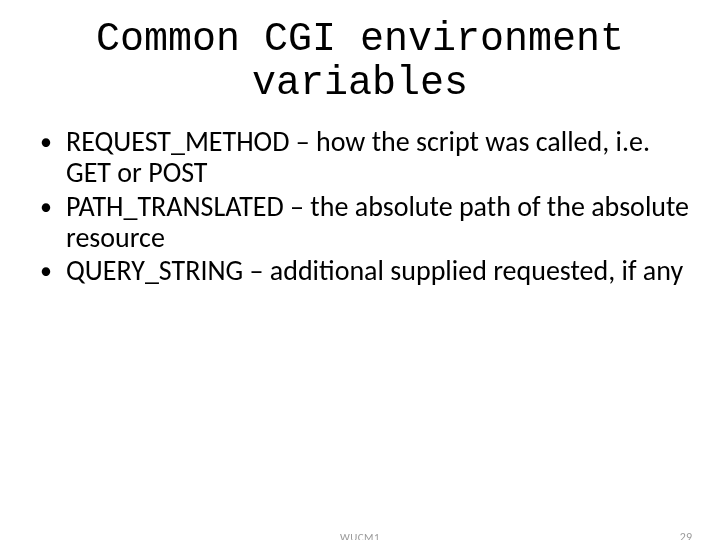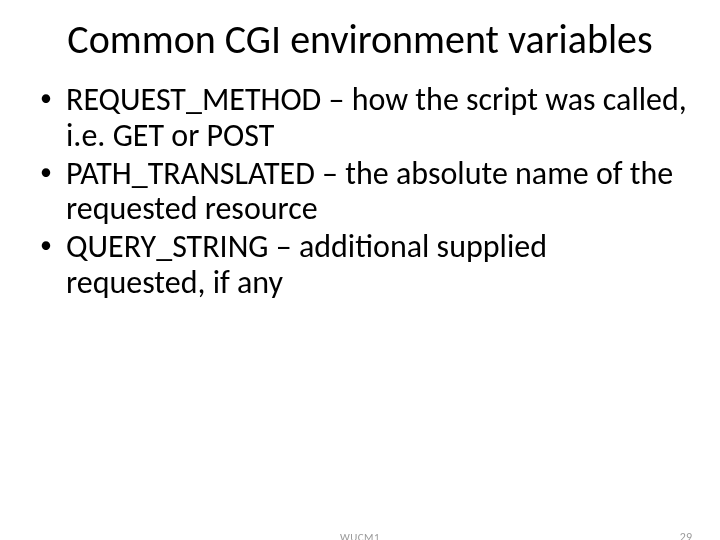--- a/index.html
+++ b/index.html
@@ -17,33 +17,34 @@
     width: 720px;
     height: 540px;
     box-sizing: border-box;
   }
   .title {
     text-align: center;
     font-size: 40px;
     line-height: 1.1;
     font-weight: 400;
     margin: 18px 40px 20px 40px;
+    font-family: Liberation Mono, monospace;
   }
   .body {
     margin: 0 30px 0 30px;
   }
   ul.bullets {
     list-style: none;
     padding: 0;
     margin: 0;
   }
   ul.bullets > li {
     position: relative;
     padding-left: 36px;
-    font-size: 32px;
+    font-size: 28px;
     line-height: 1.12;
     margin: 0 0 2px 0;
   }
   ul.bullets > li::before {
     content: "•";
     position: absolute;
     left: 10px;
     top: 0;
     font-size: 24px;
     line-height: 1.3;
@@ -69,21 +70,21 @@
 </head>
 <body>
 
 <div class="slide">
 
   <div class="title">Common CGI environment variables</div>
 
   <div class="body">
     <ul class="bullets">
       <li>REQUEST_METHOD – how the script was called, i.e. GET or POST</li>
-      <li>PATH_TRANSLATED – the absolute name of the requested resource</li>
+      <li>PATH_TRANSLATED – the absolute path of the absolute resource</li>
       <li>QUERY_STRING – additional supplied requested, if any</li>
     </ul>
   </div>
 
   <div class="footer-center">WUCM1</div>
   <div class="footer-right">29</div>
 
 </div>
 
 </body></html>

